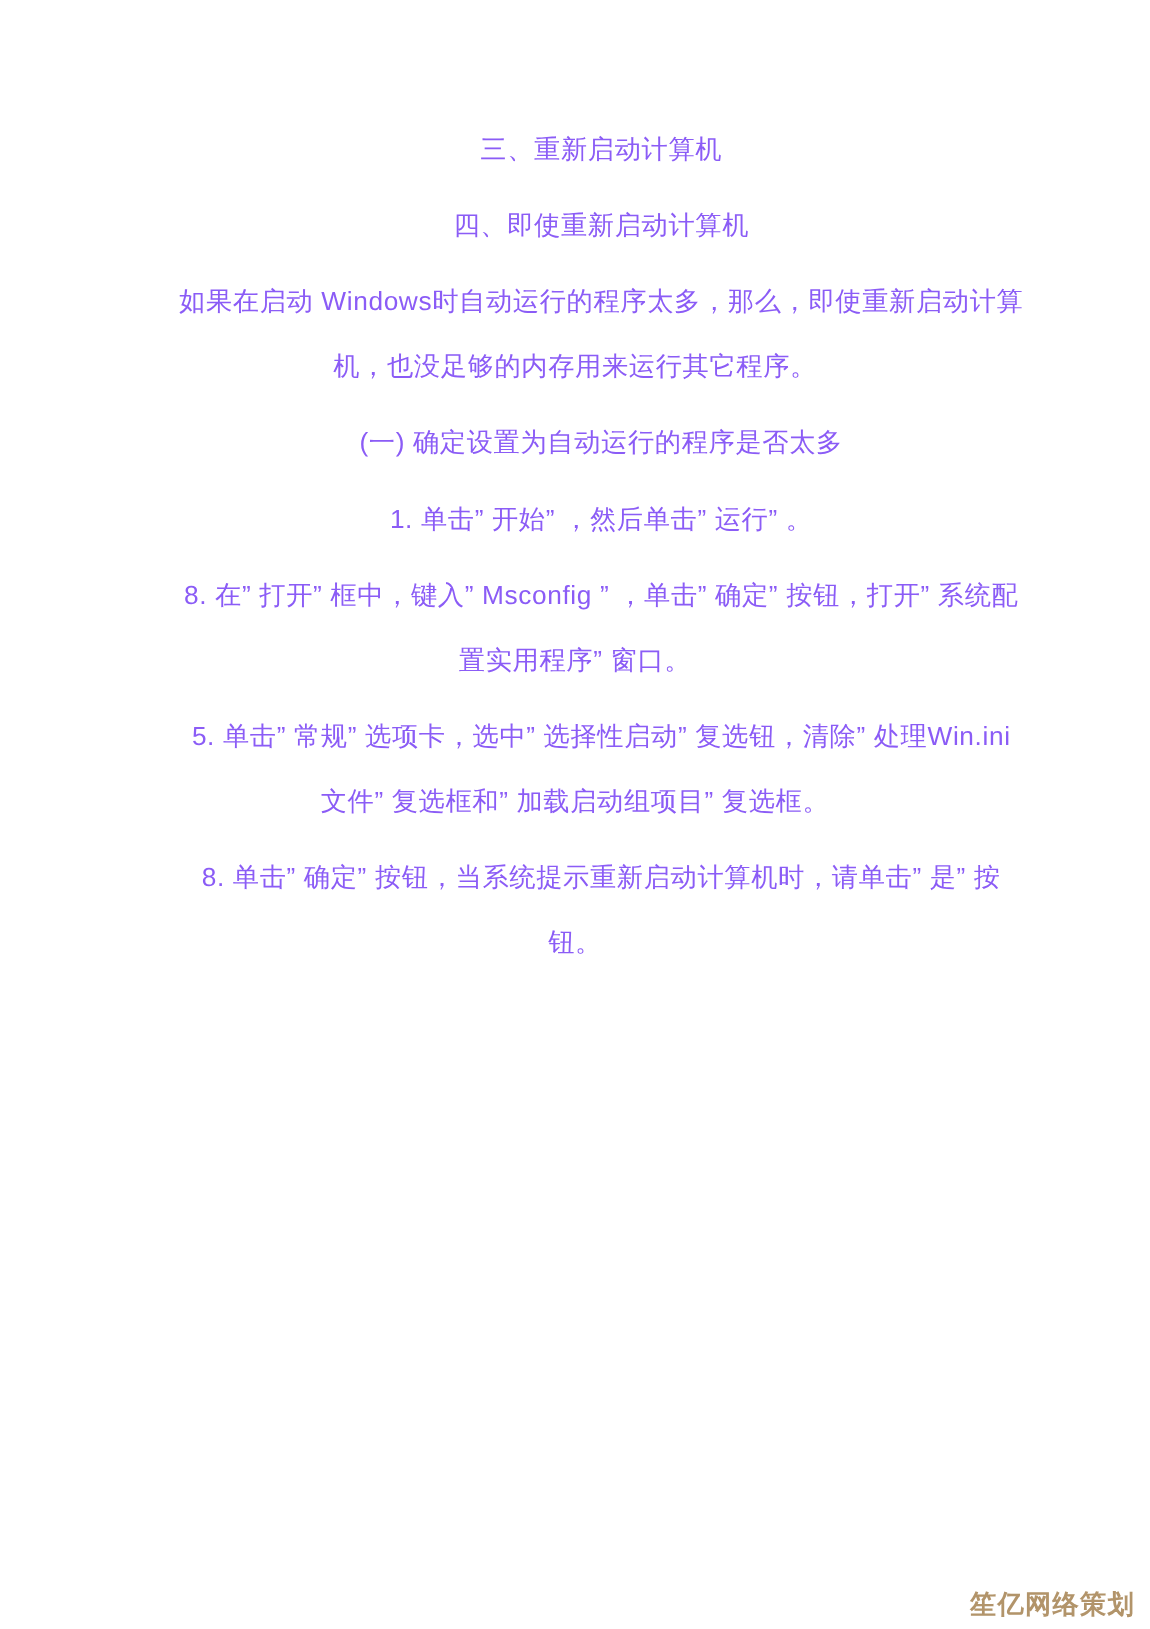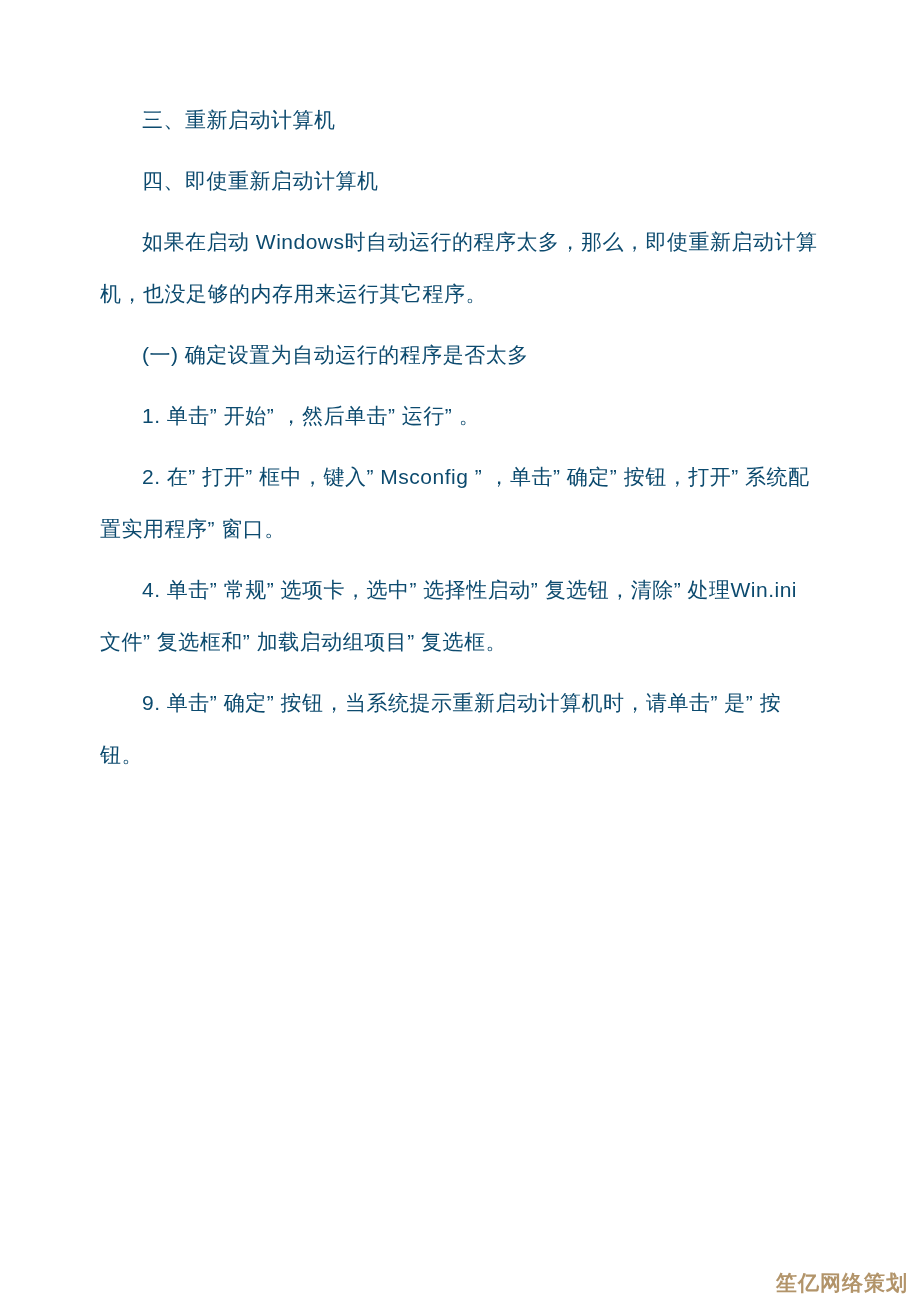--- a/index.html
+++ b/index.html
@@ -41,26 +41,26 @@
     letter-spacing: 1px;
     white-space: nowrap;
     margin-left: 16px;
   }
 </style>
 </head>
 <body>
 
 <div class="page" style="background: rgb(255, 255, 255);">
 
-  <div class="content" style="color: #0c4a6e;">
+  <div class="content" style="color: #8b5cf6; text-align: center;">
     <p>三、重新启动计算机</p>
     <p>四、即使重新启动计算机</p>
     <p>如果在启动  Windows时自动运行的程序太多，那么，即使重新启动计算机，也没足够的内存用来运行其它程序。</p>
     <p>(一) 确定设置为自动运行的程序是否太多</p>
     <p>1. 单击” 开始” ，然后单击” 运行” 。</p>
-    <p>2. 在” 打开” 框中，键入”  Msconfig ” ，单击” 确定” 按钮，打开” 系统配置实用程序” 窗口。</p>
-    <p>4. 单击” 常规” 选项卡，选中” 选择性启动” 复选钮，清除” 处理Win.ini　文件” 复选框和” 加载启动组项目” 复选框。</p>
-    <p>9. 单击” 确定” 按钮，当系统提示重新启动计算机时，请单击” 是” 按钮。</p>
+    <p>8. 在” 打开” 框中，键入”  Msconfig ” ，单击” 确定” 按钮，打开” 系统配置实用程序” 窗口。</p>
+    <p>5. 单击” 常规” 选项卡，选中” 选择性启动” 复选钮，清除” 处理Win.ini　文件” 复选框和” 加载启动组项目” 复选框。</p>
+    <p>8. 单击” 确定” 按钮，当系统提示重新启动计算机时，请单击” 是” 按钮。</p>
   </div>
 
   <div class="watermark" style="color: rgb(178, 148, 106);">笙亿网络策划</div>
 
 </div>
 
 </body></html>

